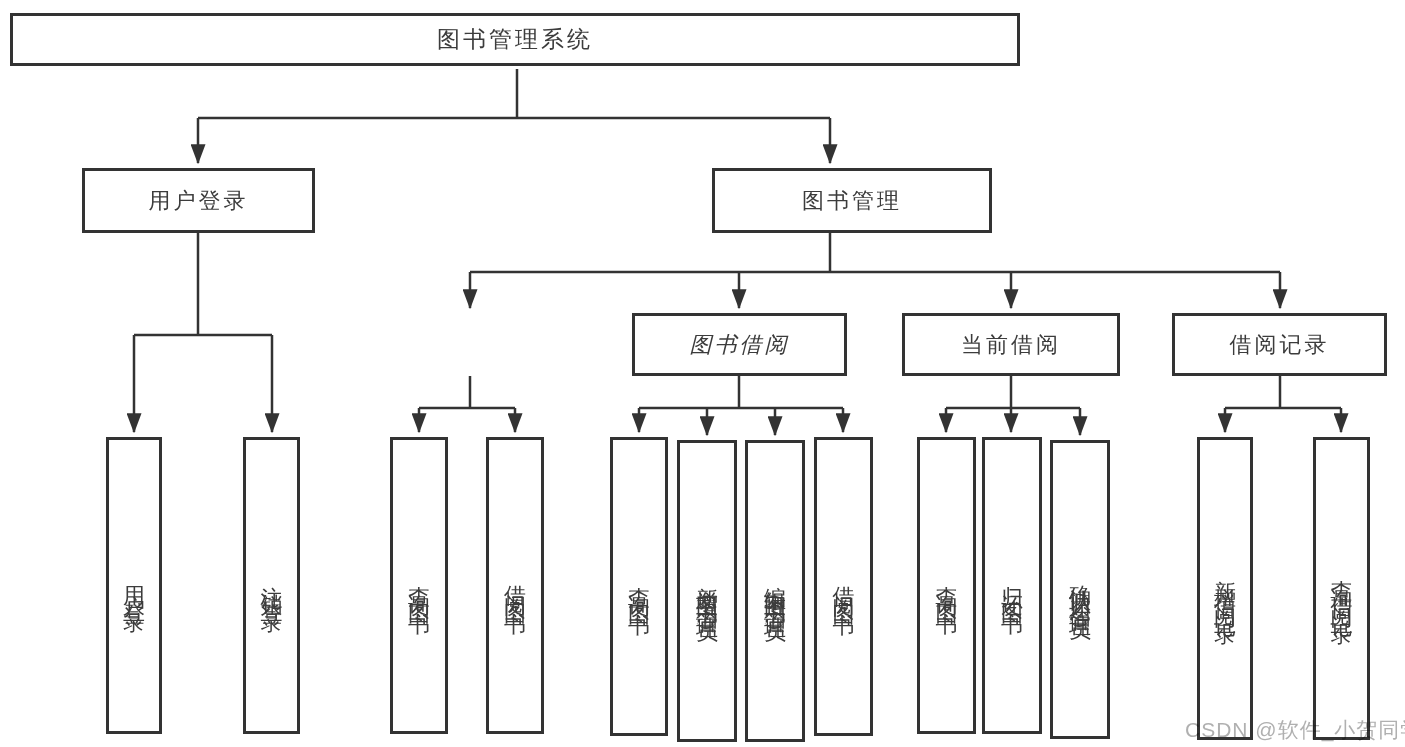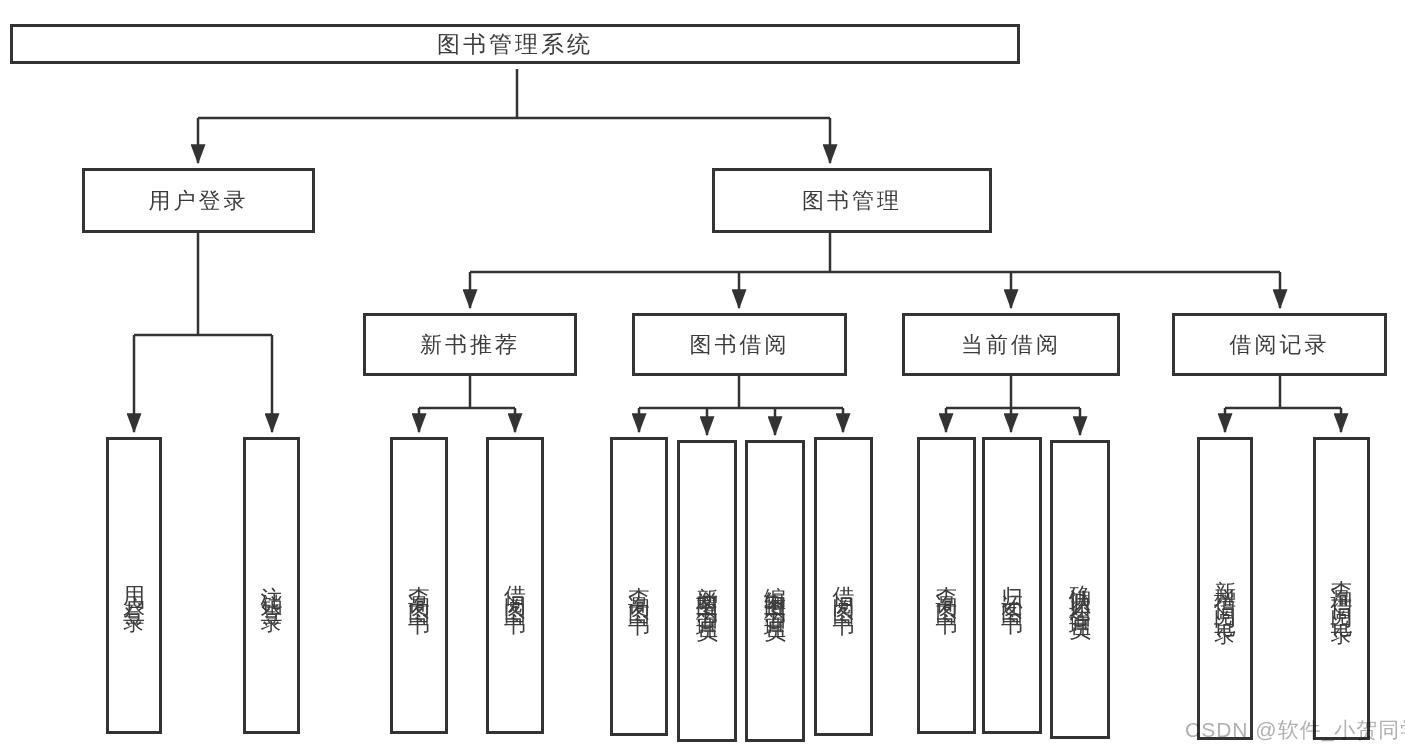--- a/index.html
+++ b/index.html
@@ -75,35 +75,32 @@
       <line x1="1011" y1="408" x2="1011" y2="432" marker-end="url(#arw)"></line>
       <line x1="1080" y1="408" x2="1080" y2="435" marker-end="url(#arw)"></line>
 
       <line x1="1280" y1="376" x2="1280" y2="408"></line>
       <line x1="1225" y1="408" x2="1341" y2="408"></line>
       <line x1="1225" y1="408" x2="1225" y2="432" marker-end="url(#arw)"></line>
       <line x1="1341" y1="408" x2="1341" y2="432" marker-end="url(#arw)"></line>
     </g>
   </svg>
 
-  <div class="box root" style="left:10px; top:24px; width:1010px; height:40px;">
+  <div class="box root" style="left:10px; top:13px; width:1010px; height:53px;">
     <span>图书管理系统</span>
   </div>
 
   <div class="box hbox" style="left:82px; top:168px; width:233px; height:65px;">
     <span>用户登录</span>
   </div>
   <div class="box hbox" style="left:712px; top:168px; width:280px; height:65px;">
     <span>图书管理</span>
   </div>
 
-  <div class="box hbox" style="left:363px; top:313px; width:214px; height:63px;">
-    <span>新书推荐</span>
-  </div>
-  <div class="box hbox" style="left:632px; top:313px; width:215px; height:63px;">
+  <div class="box hbox" style="left:632px; top:313px; width:215px; height:63px;font-style:italic;">
     <span>图书借阅</span>
   </div>
   <div class="box hbox" style="left:902px; top:313px; width:218px; height:63px;justify-content:center;">
     <span>当前借阅</span>
   </div>
   <div class="box hbox" style="left:1172px; top:313px; width:215px; height:63px;">
     <span>借阅记录</span>
   </div>
 
   <div class="box leaf" style="left:106px; top:437px; width:56px; height:297px;">

